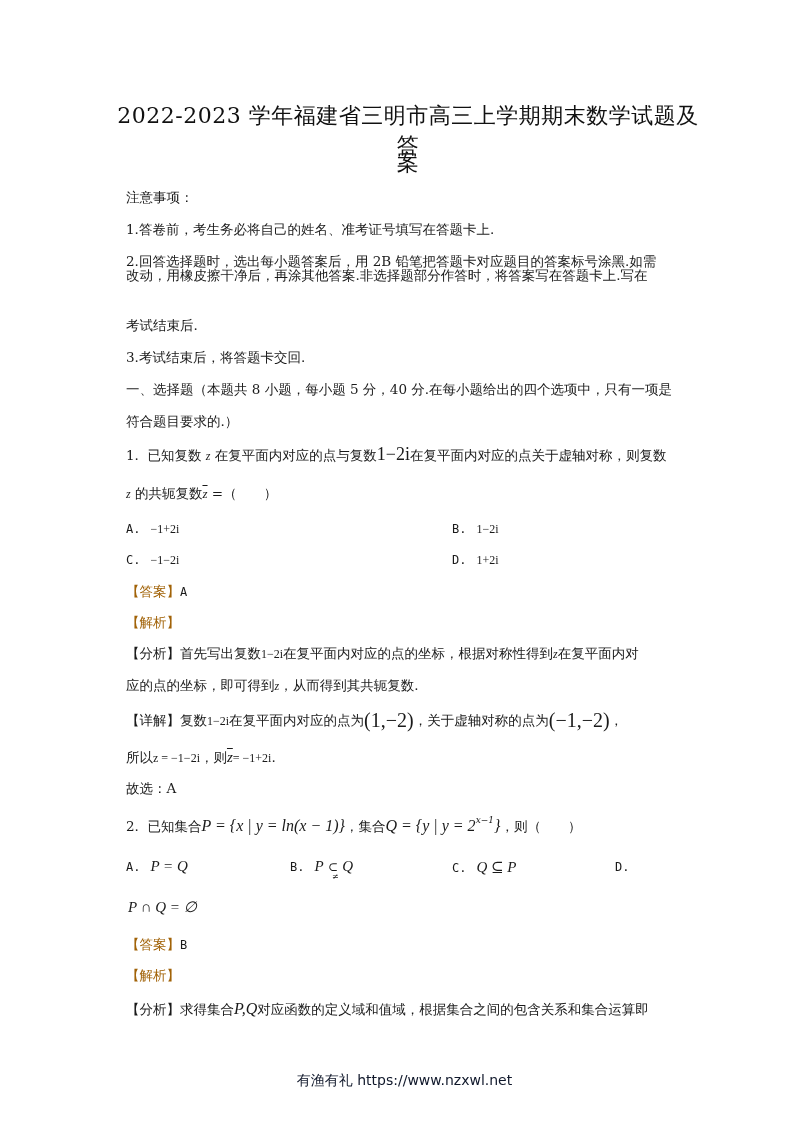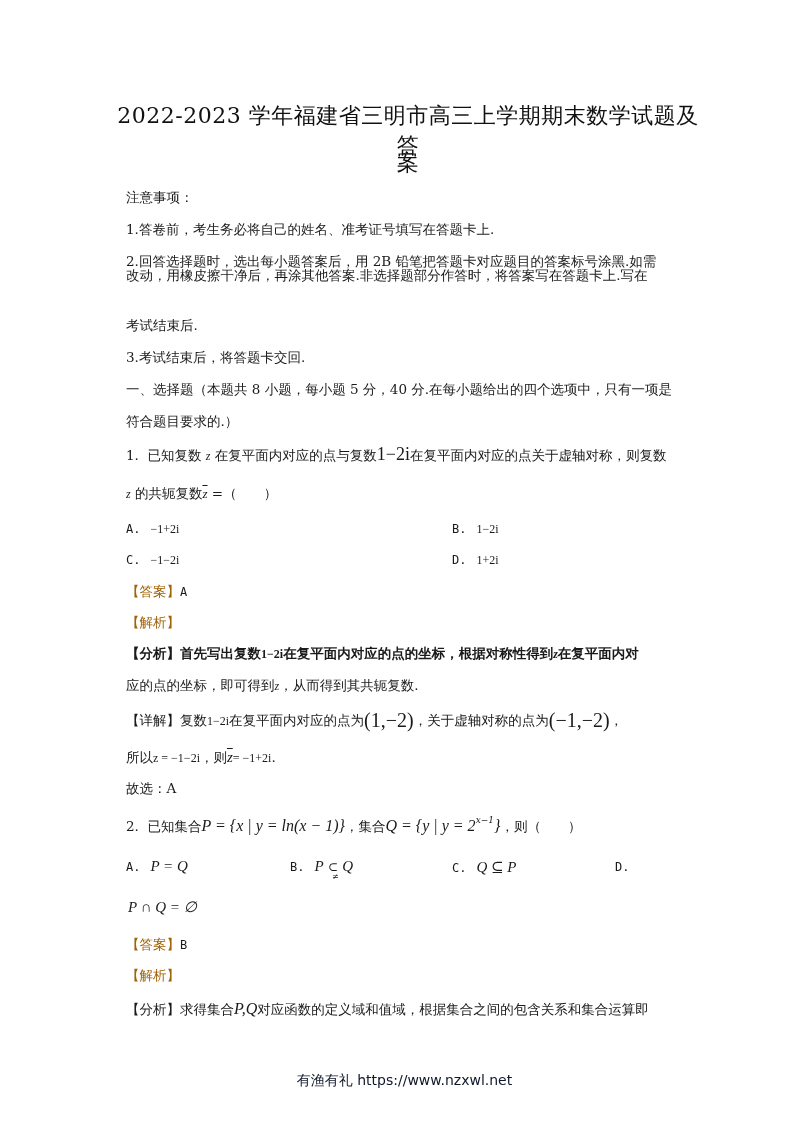--- a/index.html
+++ b/index.html
@@ -75,21 +75,21 @@
     <span class="lbl">D.</span><span class="math">1+2i</span>
   </div>
 
   <div class="line" style="top:583px;">
     <span class="blue">【答案】</span><span style="font-family:'DejaVu Sans Mono',monospace;font-size:12px;">A</span>
   </div>
   <div class="line" style="top:614px;">
     <span class="blue">【解析】</span>
   </div>
 
-  <div class="line" style="top:645px;font-weight:bold;">
+  <div class="line" style="top:645px;">
     <span>【分析】</span><span>首先写出复数</span><span class="math">1−2i</span><span>在复平面内对应的点的坐标，根据对称性得到</span><span class="imath" style="font-size:12px;">z</span><span>在复平面内对</span>
   </div>
   <div class="line" style="top:677px;">
     <span>应的点的坐标，即可得到</span><span class="imath" style="font-size:12px;">z</span><span>，从而得到其共轭复数.</span>
   </div>
 
   <div class="line" style="top:709px;">
     <span>【详解】</span><span>复数</span><span class="math">1−2i</span><span>在复平面内对应的点为</span><span class="math big-paren">(1,−2)</span><span>，关于虚轴对称的点为</span><span class="math big-paren">(−1,−2)</span><span>，</span>
   </div>
   <div class="line" style="top:749px;">

